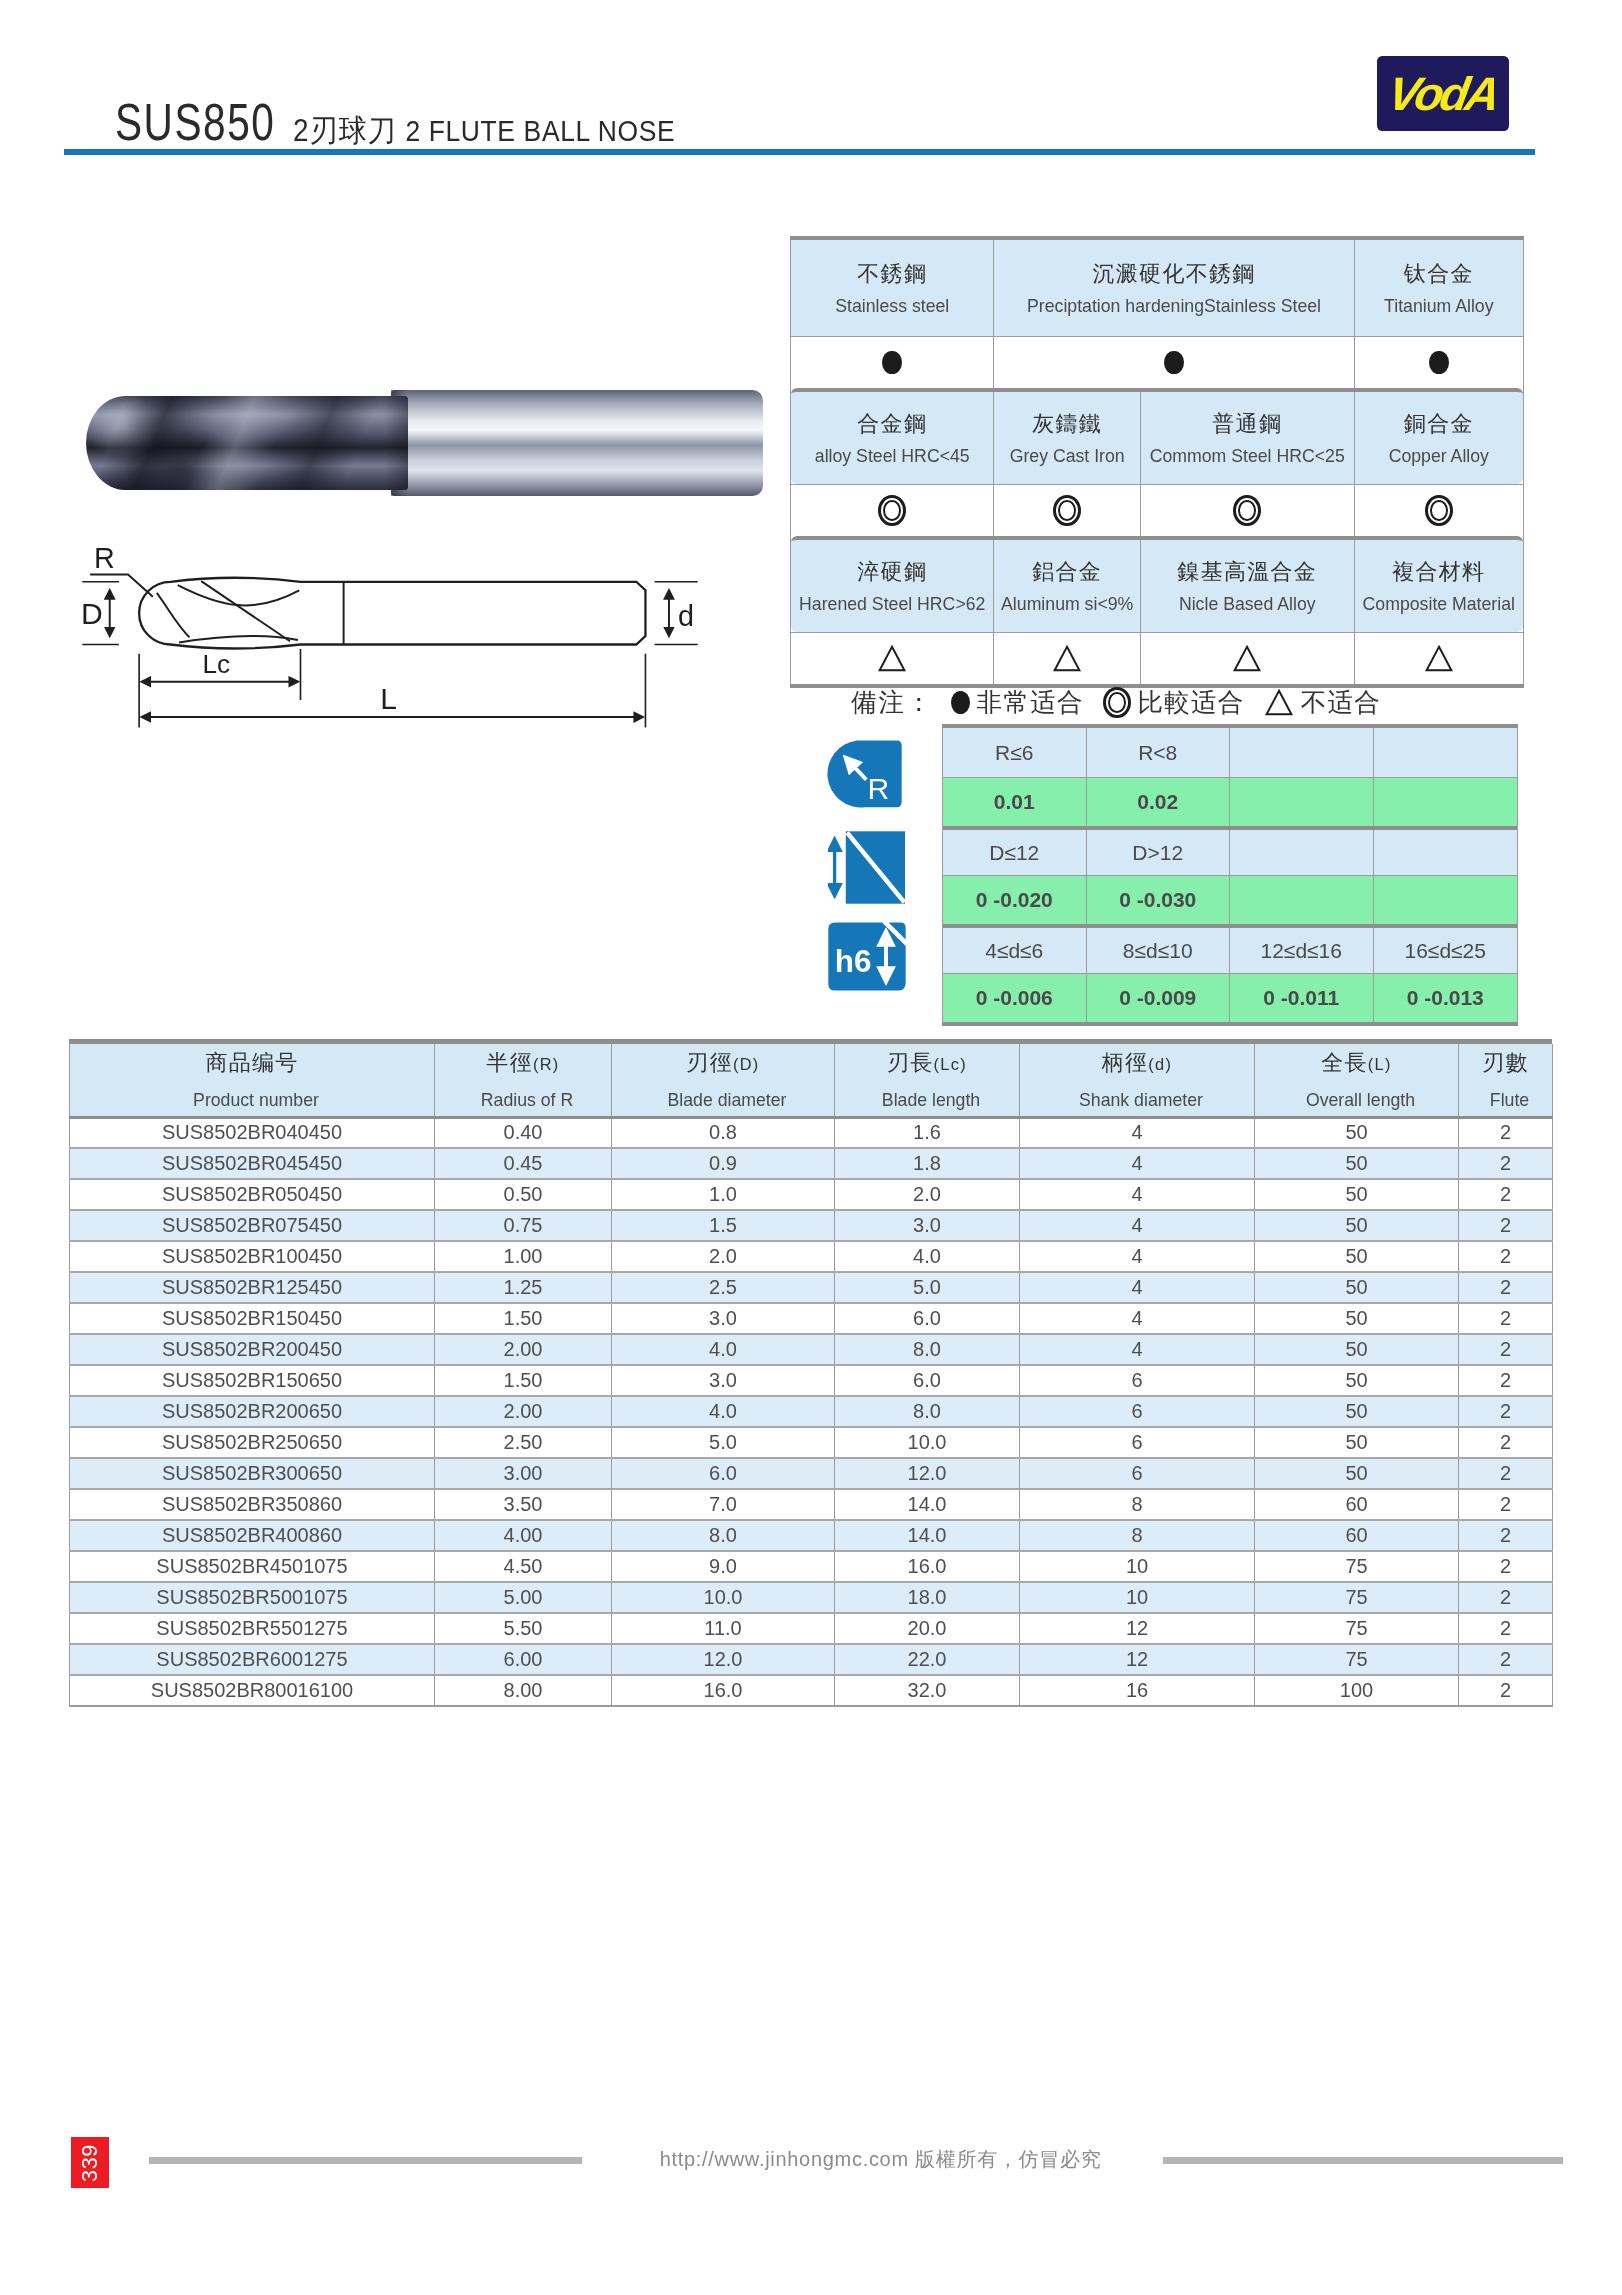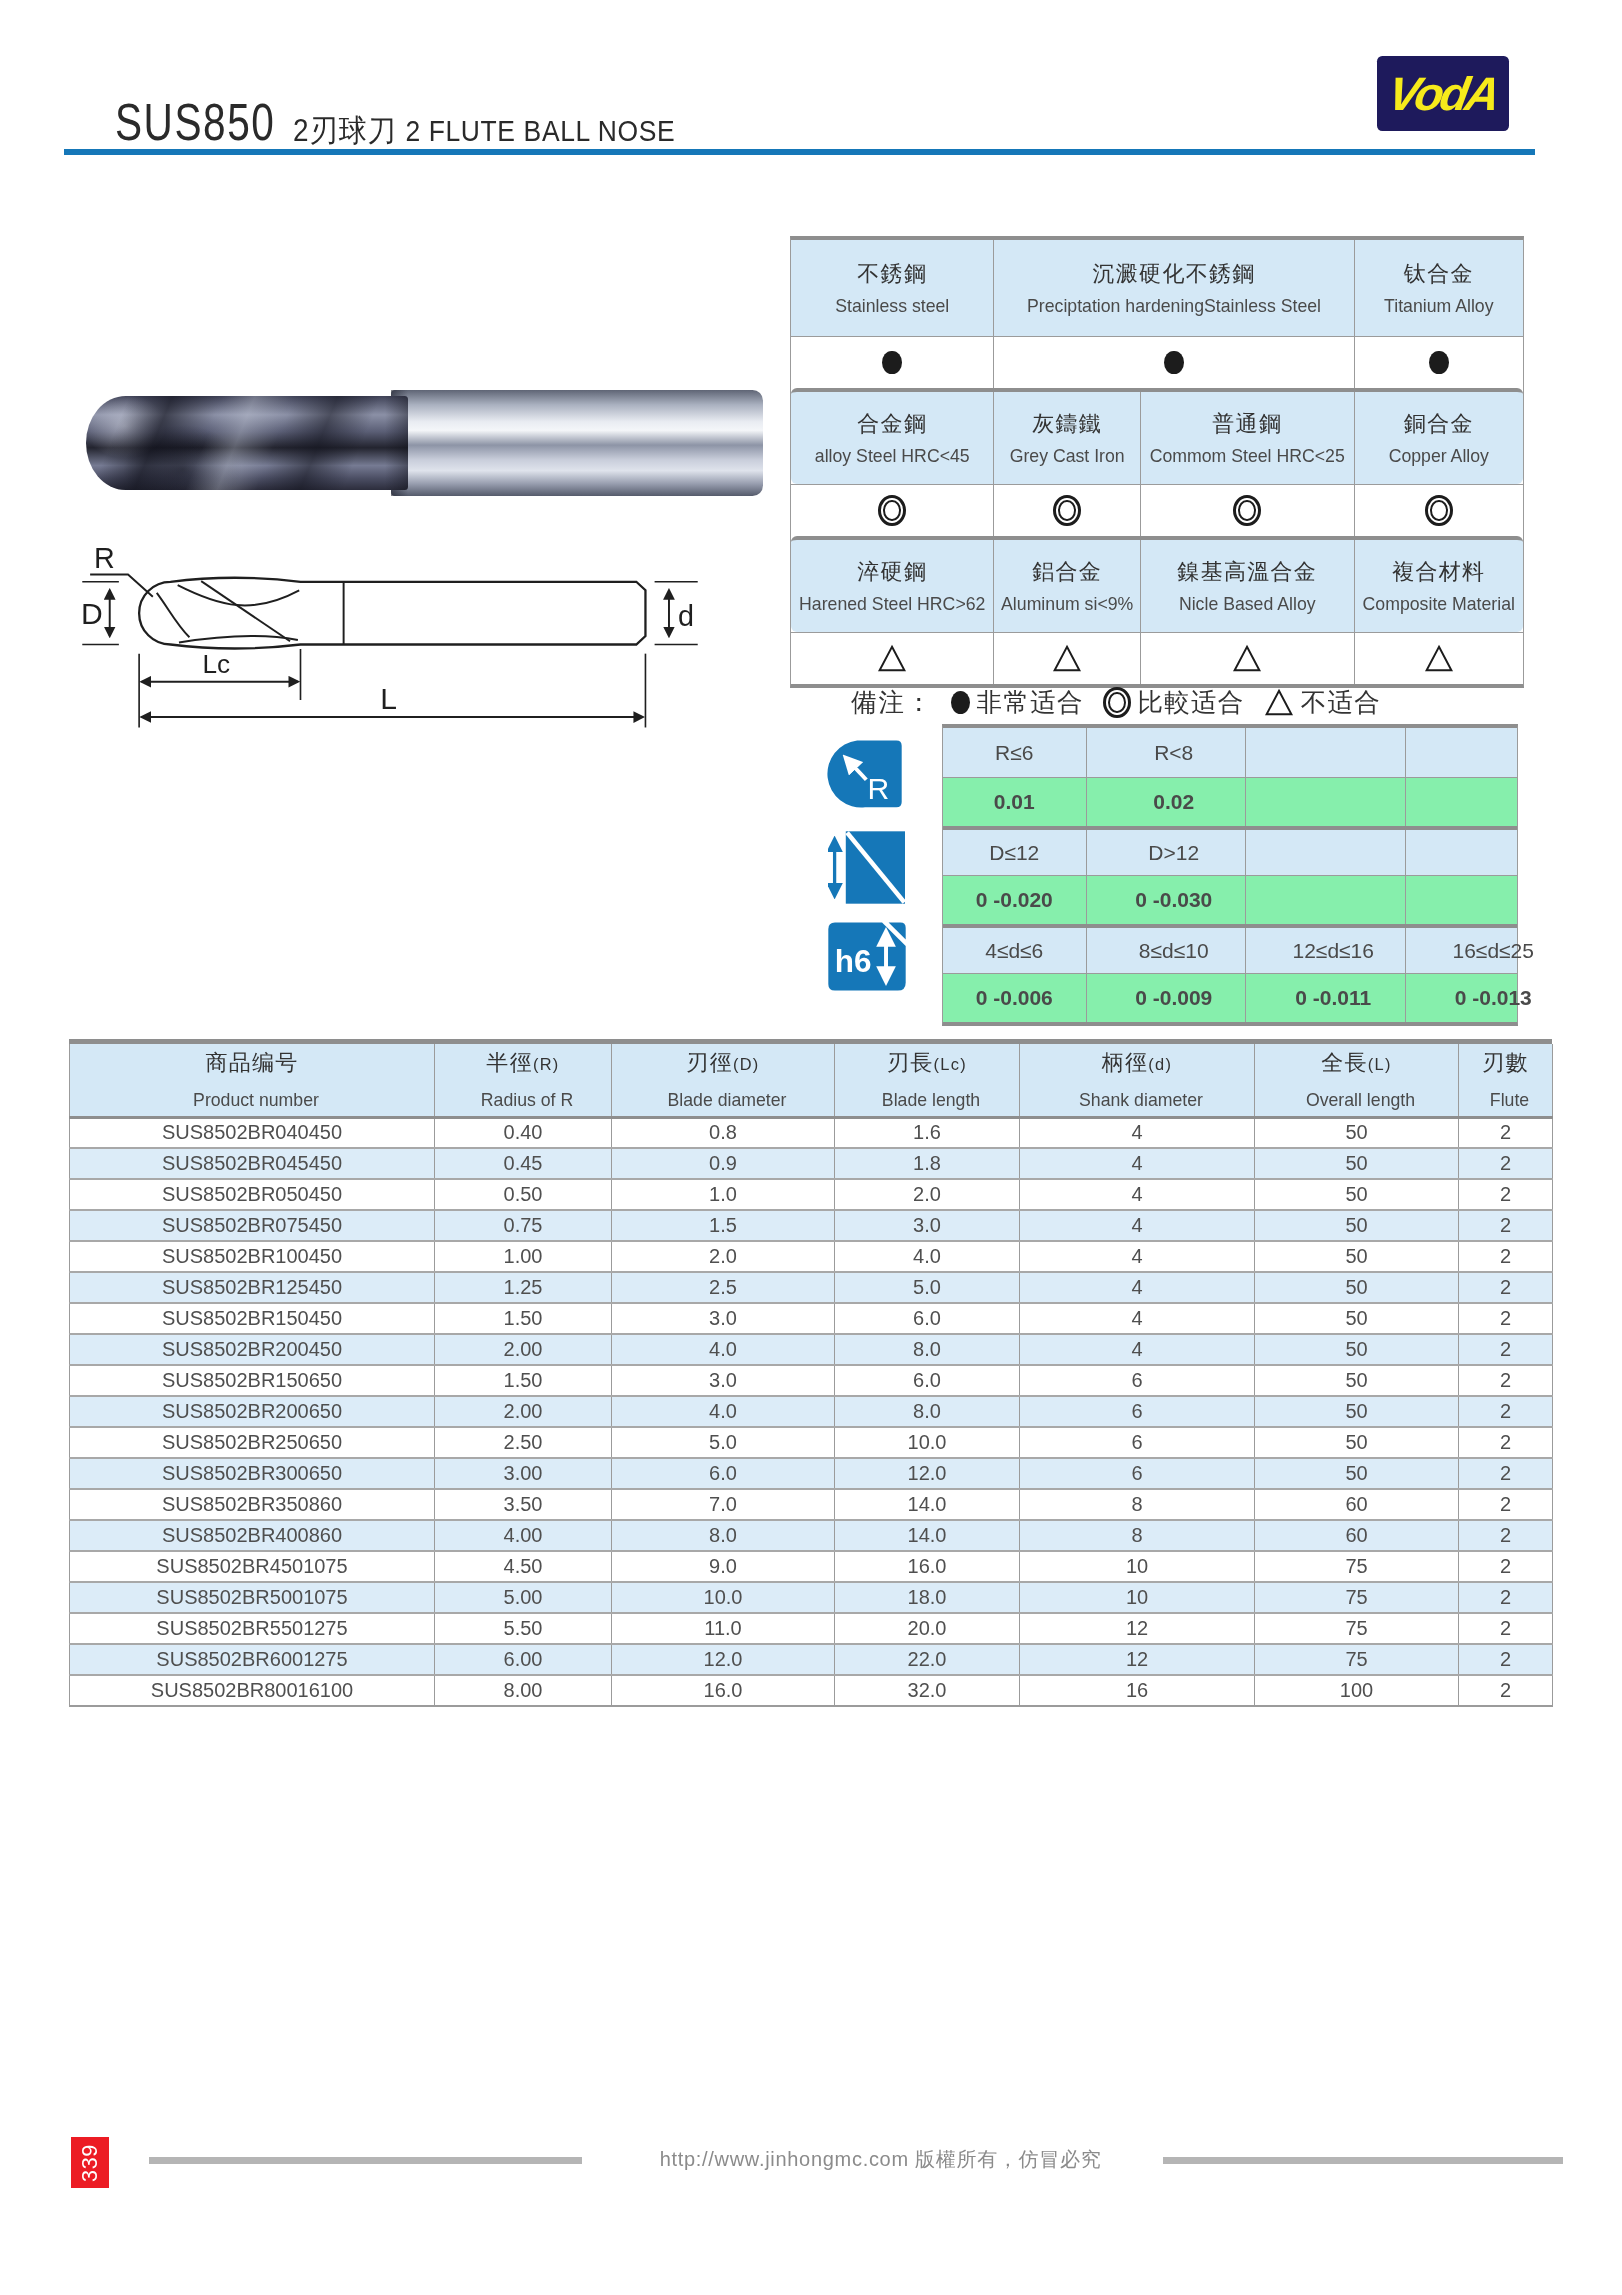--- a/index.html
+++ b/index.html
@@ -79,21 +79,21 @@
   
   .legend{position:absolute;left:851px;top:683px;height:39px;display:flex;align-items:center;}
   .legend .lab{font-size:25.5px;color:#333;letter-spacing:2px;margin-right:17px;}
   .legend .item{display:flex;align-items:center;margin-right:19.6px;}
   .legend .item .txt{font-size:25.5px;color:#333;margin-left:6.5px;letter-spacing:1.3px;}
 
   
   .tolerance{position:absolute;left:942px;top:724px;width:576px;
     border-top:4.6px solid var(--bgrey);border-bottom:4.6px solid var(--bgrey);
     border-left:1.3px solid var(--lgrey);border-right:1.3px solid var(--lgrey);}
-  .tol-row{display:flex;width:100%;height:49px;gap:16px;}
+  .tol-row{display:flex;width:100%;height:49px;}
   .tol-row.head{background:var(--panel);}
   .tol-row.val{background:#86efac;border-top:1.3px solid var(--lgrey);font-weight:bold;}
   .tol-row.heavy{border-top:4.6px solid var(--bgrey);}
   .tol-cell{flex:0 0 25%;display:flex;align-items:center;justify-content:center;
     font-size:21px;color:#4a4a4a;border-right:1.3px solid var(--lgrey);}
   .tol-cell:last-child{border-right:none;}
 
   .tol-icon{position:absolute;}
   .tol-icon text{fill:#fff;}
 

